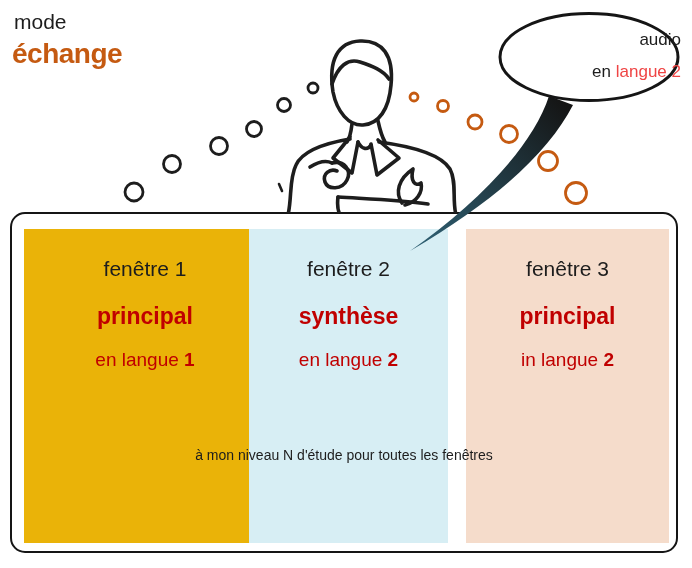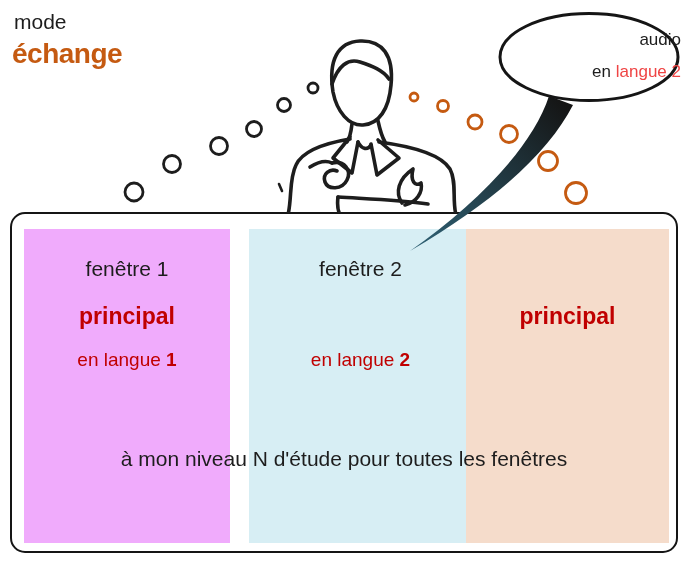--- a/index.html
+++ b/index.html
@@ -31,41 +31,44 @@
   .win-1{left:12px;width:206px;}
   .win-2{left:237px;width:199px;}
   .win-3{left:454px;width:203px;}
   .win .line{position:absolute;left:0;width:100%;text-align:center;}
   .win .w-name{top:28px;font-size:21px;color:#1d1d1d;}
   .win .w-role{top:74px;font-size:23px;font-weight:bold;color:#c00000;}
   .win .w-lang{top:120px;font-size:19px;color:#c00000;}
   .b{font-weight:bold;}
   .note{
     position:absolute;left:0;top:233px;width:100%;text-align:center;
-    font-size:21px;color:#1d1d1d;
+    font-size:14px;color:#1d1d1d;
   }
 </style>
 </head>
 <body>
 
 <div class="abs mode-label">mode</div>
 <div class="abs title">échange</div>
 
 <div class="abs panel">
-  <div class="win win-1" style="background-color: #f0abfc;">
+  <div class="win win-1" style="background-color: #eab308; padding-left: 36px;">
     <div class="line w-name">fenêtre 1</div>
     <div class="line w-role">principal</div>
     <div class="line w-lang"><span>en langue</span> <span class="b">1</span></div>
   </div>
-  <div class="win win-2" style="background-color: rgb(215, 238, 244); padding-left: 24px;">
+  <div class="win win-2" style="background-color: rgb(215, 238, 244);">
     <div class="line w-name">fenêtre 2</div>
+    <div class="line w-role">synthèse</div>
     <div class="line w-lang"><span>en langue</span> <span class="b">2</span></div>
   </div>
   <div class="win win-3" style="background-color: rgb(245, 220, 203);">
+    <div class="line w-name">fenêtre 3</div>
     <div class="line w-role">principal</div>
+    <div class="line w-lang"><span>in langue</span> <span class="b">2</span></div>
   </div>
   <div class="note">à mon niveau N d'étude pour toutes les fenêtres</div>
 </div>
 
 <svg class="abs art" viewBox="0 0 692 568" xmlns="http://www.w3.org/2000/svg">
   <defs>
     <clipPath id="abovePanel">
         <rect x="0" y="0" width="692" height="213"></rect>
       </clipPath>
     <linearGradient id="tailGrad" gradientUnits="userSpaceOnUse" x1="560" y1="100" x2="412" y2="250">

